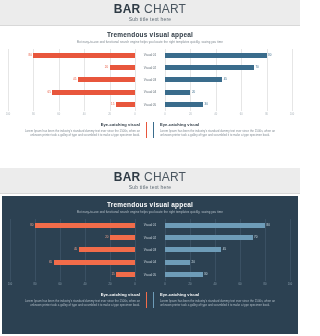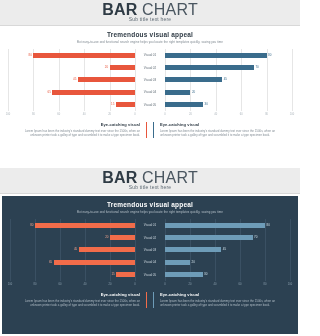--- a/index.html
+++ b/index.html
@@ -15,21 +15,21 @@
   
   .header {
     height: 26px;
     background: #ececec;
     display: flex;
     flex-direction: column;
     align-items: center;
     justify-content: center;
     border-bottom: 1px solid #d8d8d8;
   }
-  .title { font-size: 16px; line-height: 13px; letter-spacing: .2px; color: #2f3b45; white-space: nowrap; }
+  .title { font-size: 12px; line-height: 13px; letter-spacing: .2px; color: #2f3b45; white-space: nowrap; }
   .title .b { font-weight: bold; }
   .title .n { font-weight: normal; color: #4a5660; }
   .subtitle { font-size: 5px; line-height: 7px; color: #5e6a74; letter-spacing: .2px; }
 
   
   .body { position: relative; height: 142px; padding: 5px 8px 4px 8px; }
   .slide-dark .body { background: #2c4152; margin: 2px; height: 138px; }
 
   .chart-title { text-align: center; font-size: 6.5px; line-height: 8px; color: #2f3b45; font-weight: bold; letter-spacing: .2px; }
   .slide-dark .chart-title { color: #ffffff; }

